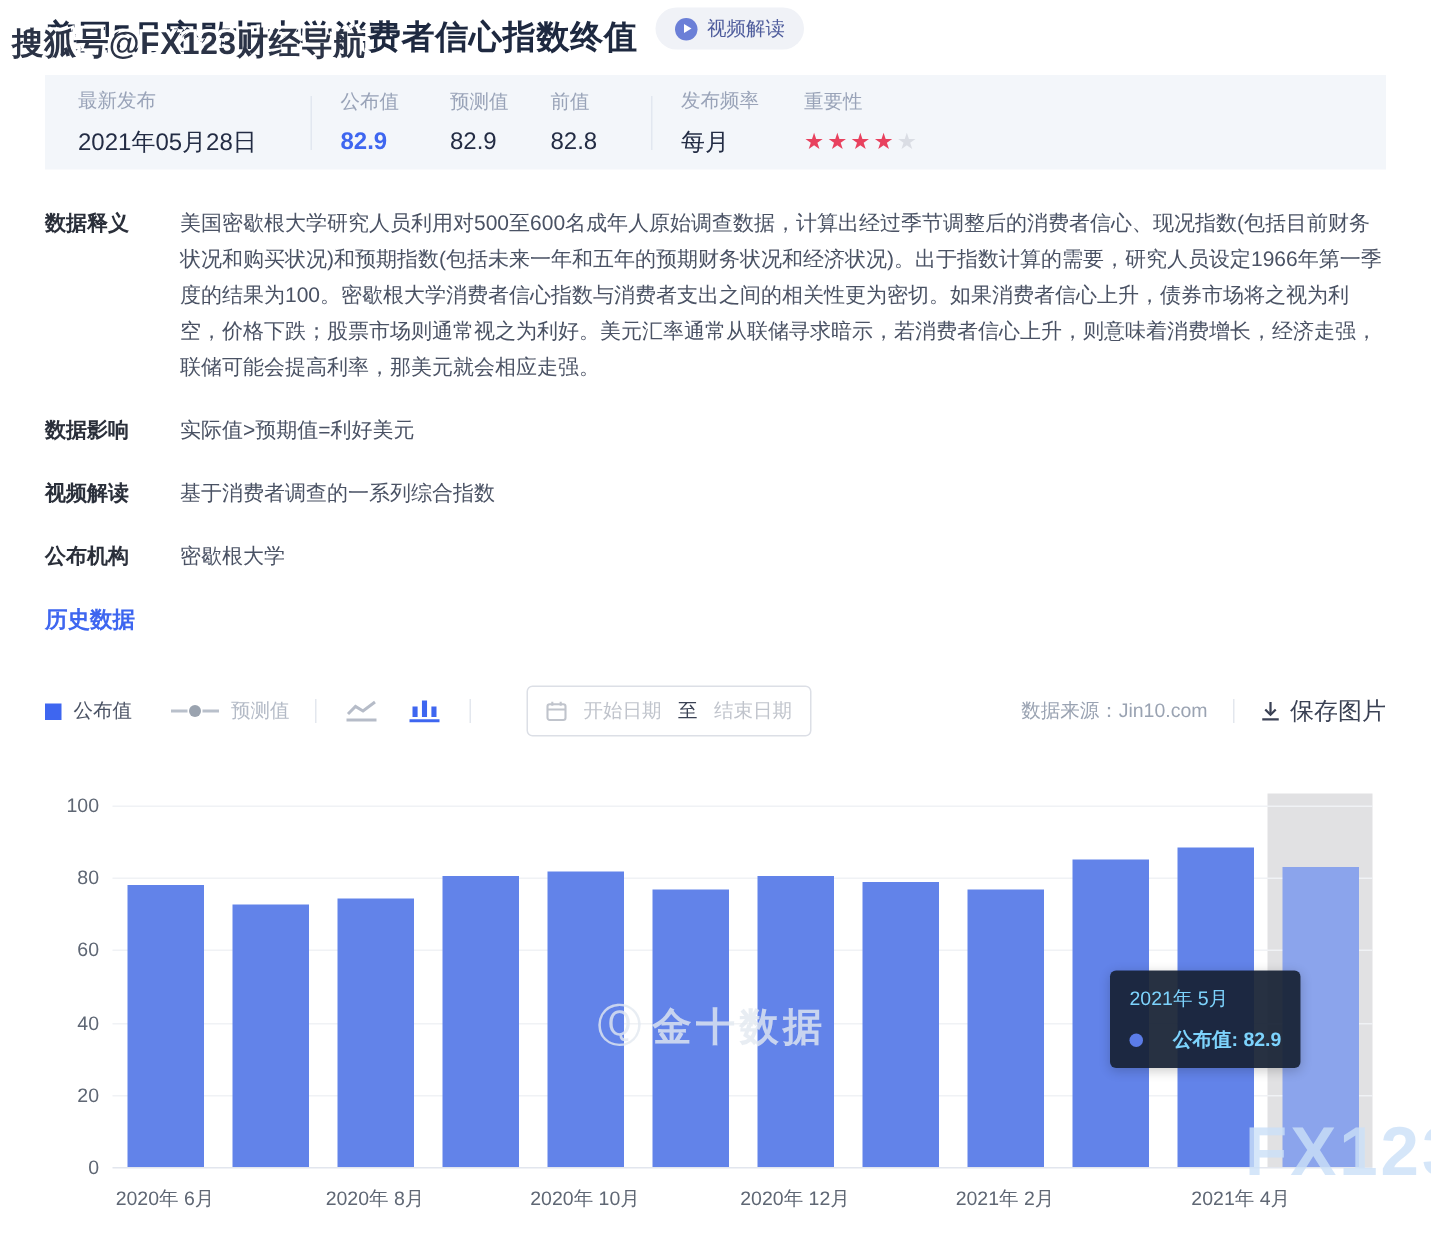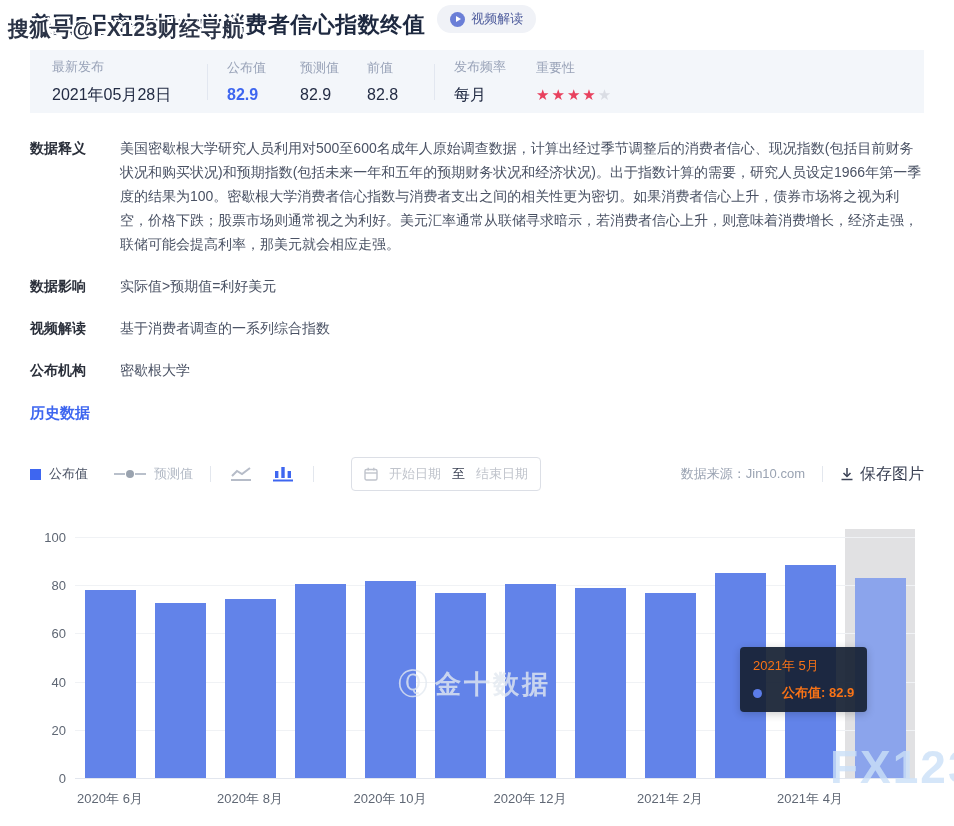--- a/index.html
+++ b/index.html
@@ -75,21 +75,21 @@
   .y-label { position: absolute; left: 0; width: 36px; text-align: right; font-size: 13px; color: #5f6774;
     transform: translateY(-50%); z-index: 2; }
   .bar { position: absolute; width: 51px; z-index: 3; }
   .x-label { position: absolute; top: 276px; font-size: 13px; color: #5f6774; text-align: center; z-index: 2; white-space: nowrap; }
   .wm-center { position: absolute; left: 368px; top: 150px; display: flex; align-items: center; gap: 7px;
     color: rgba(226,232,240,0.8); font-size: 26px; font-weight: bold; letter-spacing: 3px; z-index: 4; pointer-events: none; }
   .wm-center .q { font-size: 30px; font-weight: normal; letter-spacing: 0; }
   .wm-corner { position: absolute; left: 800px; top: 226px; font-size: 46px; font-weight: 800;
     color: rgba(203,224,248,0.8); letter-spacing: 2px; z-index: 4; pointer-events: none; }
   .tooltip { position: absolute; left: 710px; top: 133px; min-width: 106px; background: rgba(23,33,52,0.93);
-    border-radius: 4px; padding: 10px 13px; color: #f97316; font-size: 13px; z-index: 5;
+    border-radius: 4px; padding: 10px 13px; color: #7dd3fc; font-size: 13px; z-index: 5;
     box-shadow: 0 2px 8px rgba(0,0,0,0.2); }
   .tt-title { margin-bottom: 9px; }
   .tt-row { display: flex; align-items: center; gap: 20px; font-weight: bold; white-space: nowrap; }
   .tt-dot { width: 9px; height: 9px; border-radius: 50%; background: #5b7ce8; flex-shrink: 0; }
 </style>
 </head>
 <body>
 
 <div class="header">
   <span class="page-title">美国5月密歇根大学消费者信心指数终值</span><button class="video-btn">
@@ -236,14 +236,14 @@
     <div class="bar" style="left: 544.5px; top: 74px; height: 190px; background: rgb(98, 131, 233);"></div>
     <div class="bar" style="left: 614.5px; top: 79px; height: 185px; background: rgb(98, 131, 233);"></div>
     <div class="bar" style="left: 684.5px; top: 59px; height: 205px; background: rgb(98, 131, 233);"></div>
     <div class="bar" style="left: 754.5px; top: 51px; height: 213px; background: rgb(98, 131, 233);"></div>
     <div class="bar" style="left: 824.5px; top: 64px; height: 200px; background: rgb(139, 164, 236);"></div>
     <div class="x-label" style="left: 30px; width: 100px;">2020年 6月</div>
     <div class="x-label" style="left: 170px; width: 100px;">2020年 8月</div>
     <div class="x-label" style="left: 310px; width: 100px;">2020年 10月</div>
     <div class="x-label" style="left: 450px; width: 100px;">2020年 12月</div>
     <div class="x-label" style="left: 590px; width: 100px;">2021年 2月</div>
-    <div class="x-label" style="left: 730px; width: 100px;">2021年 4月</div>
+    <div class="x-label" style="left: 730px; width: 100px; text-align: right;">2021年 4月</div>
   </div>
 
 </body></html>

